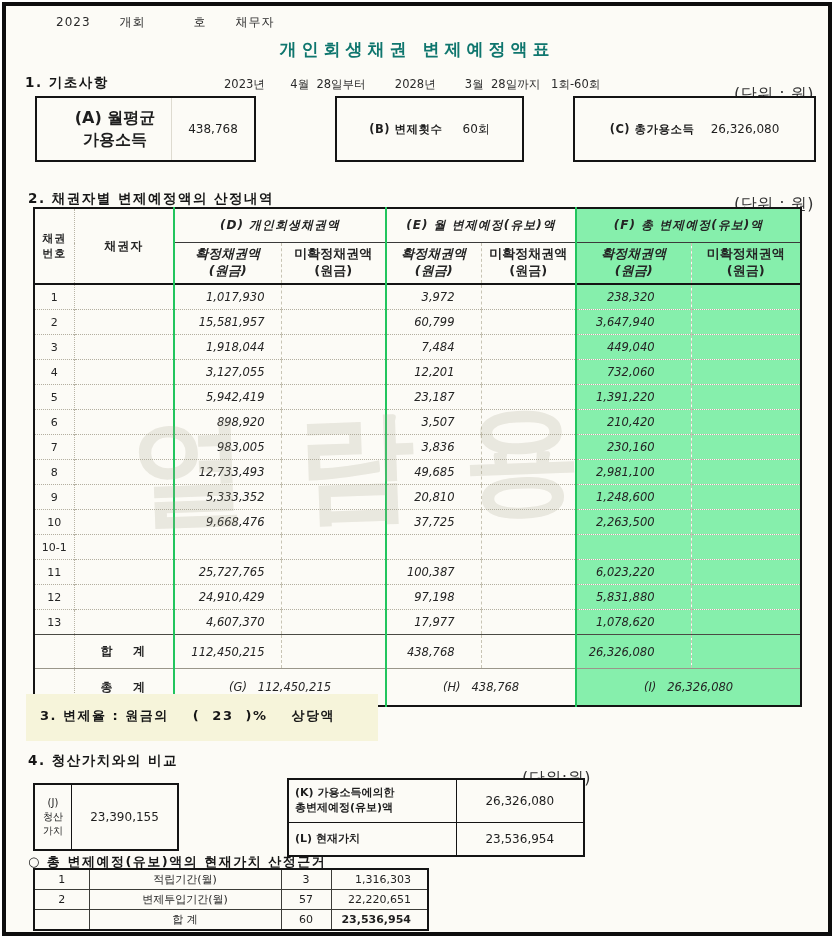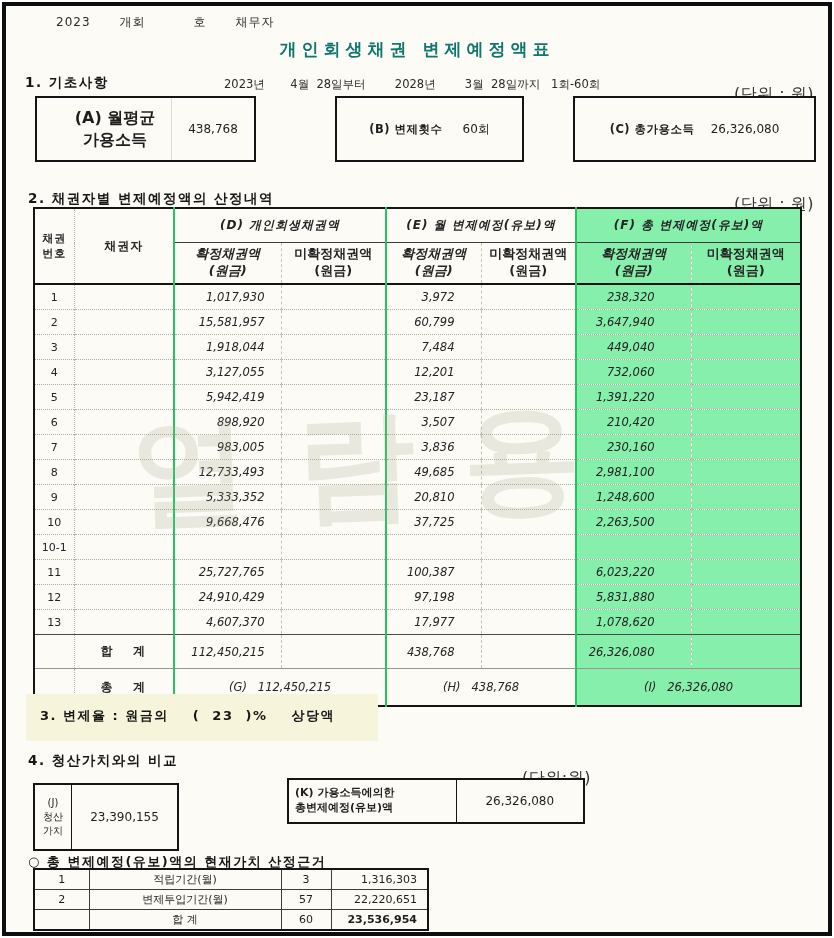--- a/index.html
+++ b/index.html
@@ -86,21 +86,21 @@
   .kl .kl-val { text-align:center; font-size:12px; font-weight:normal; }
   .kl tr.krow td { height:38px; }
   .kl tr.lrow td { height:28px; }
 
   
   .s5-heading { left:22px; top:847px; font-size:13px; }
   table.bt { position:absolute; left:27px; top:862px; width:394px;
              border-collapse:collapse; table-layout:fixed; font-size:11px; color:#1e1e1e;
              border:2px solid #141414; }
   .bt td { border:1px solid #3c3c38; height:19px; text-align:center; padding:0 6px; }
-  .bt td.amt { text-align:right; padding-right:10px;margin-left:36px; }
+  .bt td.amt { text-align:right; padding-right:16px;margin-left:36px; }
   .bt tr.bsum td { border-top:1.5px solid #141414; }
   .bt tr.bsum td.amt { font-weight:bold; }
 </style>
 </head>
 <body>
 
 <div class="page">
 
   <div class="abs case-line pre">2023      개회          호      채무자</div>
   <div class="abs doc-title">개인회생채권 변제예정액표</div>
@@ -357,20 +357,24 @@
     <colgroup>
         <col style="width:168px">
         <col style="width:128px">
       </colgroup>
     <tbody>
       <tr class="krow">
         <td class="kl-lbl wsl">(K) 가용소득에의한
 총변제예정(유보)액</td>
         <td class="kl-val">26,326,080</td>
       </tr>
+      <tr class="lrow">
+        <td class="kl-lbl">(L)  현재가치</td>
+        <td class="kl-val">23,536,954</td>
+      </tr>
     </tbody>
   </table>
 
   <div class="abs sec-h s5-heading">○ 총 변제예정(유보)액의 현재가치 산정근거</div>
 
   <table class="bt">
     <colgroup>
         <col style="width:55px">
         <col style="width:192px">
         <col style="width:50px">

